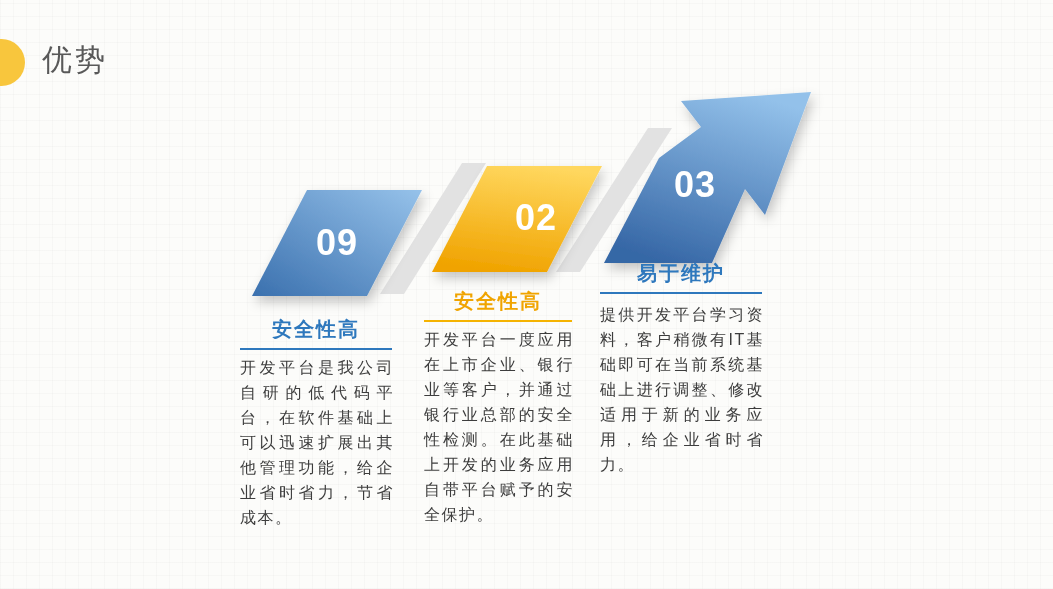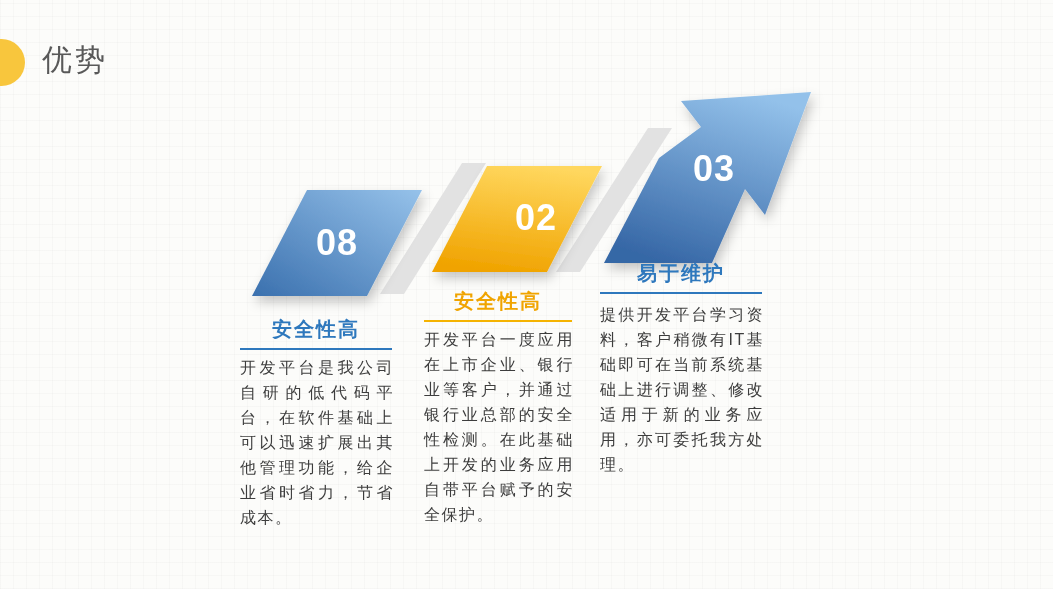--- a/index.html
+++ b/index.html
@@ -22,21 +22,21 @@
     position:absolute;left:42px;top:40px;
     font-size:30px;color:#595959;letter-spacing:3px;font-weight:400;
   }
   .shape-layer{position:absolute;left:0;top:0;pointer-events:none;}
   .step-number{
     position:absolute;width:80px;text-align:center;
     color:#ffffff;font-size:36px;font-weight:700;letter-spacing:1px;
   }
   .num-1{left:297px;top:222px;}
   .num-2{left:477px;top:197px;text-align:right;}
-  .num-3{left:655px;top:148px;text-align:right;}
+  .num-3{left:655px;top:164px;}
   .step-heading{
     position:absolute;text-align:center;
     font-size:20px;font-weight:700;letter-spacing:2px;
   }
   .heading-blue{color:#2e78bd;}
   .heading-gold{color:#f0a400;}
   .head-1{left:240px;width:152px;top:316px;}
   .head-2{left:424px;width:148px;top:288px;}
   .head-3{left:600px;width:162px;top:260px;}
   .head-rule{position:absolute;height:2px;}
@@ -84,29 +84,29 @@
     <polygon points="380,294 462,163 486,163 404,294" fill="#e2e2e2"></polygon>
     <polygon points="556,272 648,128 672,128 580,272" fill="#e2e2e2"></polygon>
 
     <polygon points="252,296 307,190 422,190 367,296" fill="url(#blueGrad)" filter="url(#softShadow)"></polygon>
 
     <polygon points="432,272 487,166 602,166 547,272" fill="url(#goldGrad)" filter="url(#softShadow)"></polygon>
 
     <polygon points="604,263 659,158 701,127 681,101 811,92 765,215 745,189 712,263" fill="url(#arrowGrad)" filter="url(#softShadow)"></polygon>
   </svg>
 
-  <div class="step-number num-1">08</div>
+  <div class="step-number num-1">09</div>
   <div class="step-number num-2">02</div>
   <div class="step-number num-3">03</div>
 
   <div class="step-heading heading-blue head-1">安全性高</div>
   <div class="step-heading heading-gold head-2">安全性高</div>
   <div class="step-heading heading-blue head-3">易于维护</div>
 
   <div class="head-rule rule-blue rule-1"></div>
   <div class="head-rule rule-gold rule-2"></div>
   <div class="head-rule rule-blue rule-3"></div>
 
   <div class="step-body body-2">开发平台一度应用在上市企业、银行业等客户，并通过银行业总部的安全性检测。在此基础上开发的业务应用自带平台赋予的安全保护。</div>
   <div class="step-body body-1">开发平台是我公司自研的低代码平台，在软件基础上可以迅速扩展出其他管理功能，给企业省时省力，节省成本。</div>
-  <div class="step-body body-3">提供开发平台学习资料，客户稍微有IT基础即可在当前系统基础上进行调整、修改适用于新的业务应用，亦可委托我方处理。</div>
+  <div class="step-body body-3">提供开发平台学习资料，客户稍微有IT基础即可在当前系统基础上进行调整、修改适用于新的业务应用，给企业省时省力。</div>
 
 </div>
 
 </body></html>

